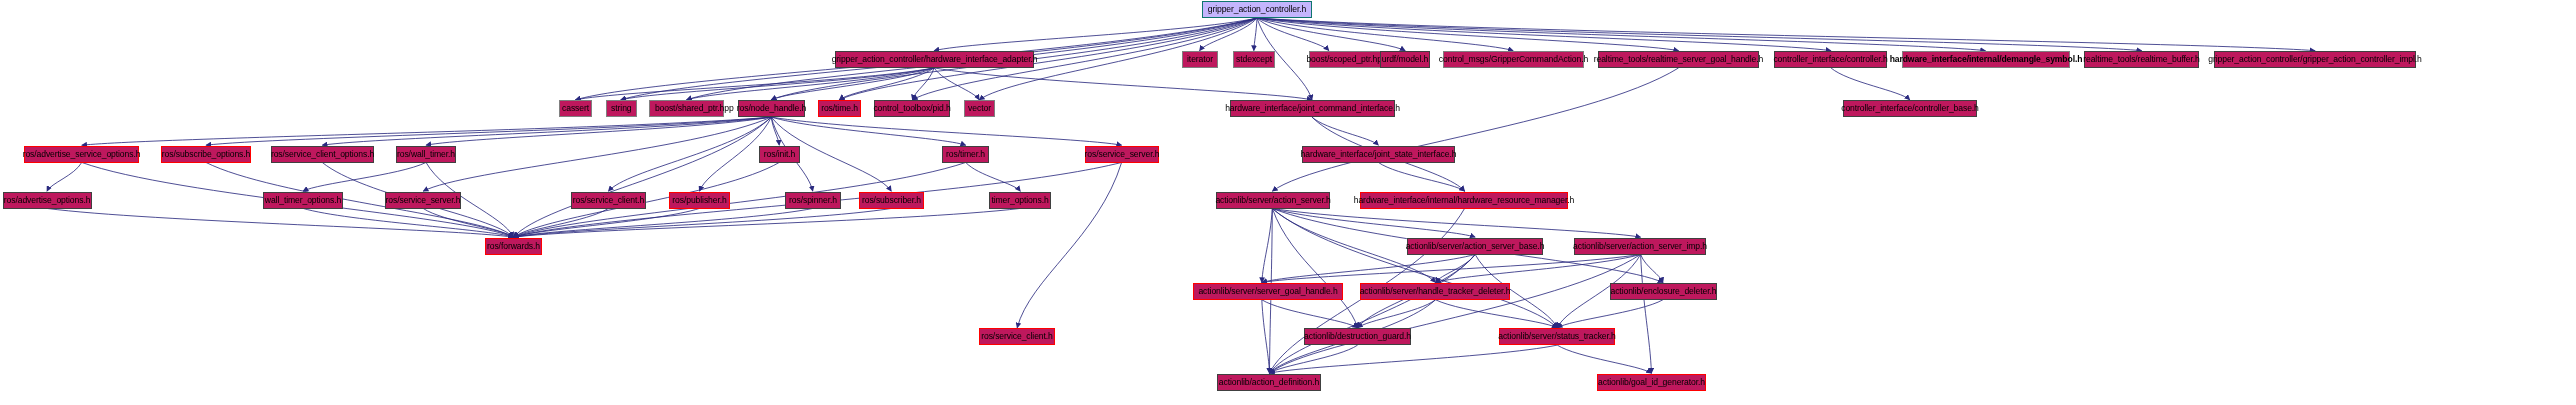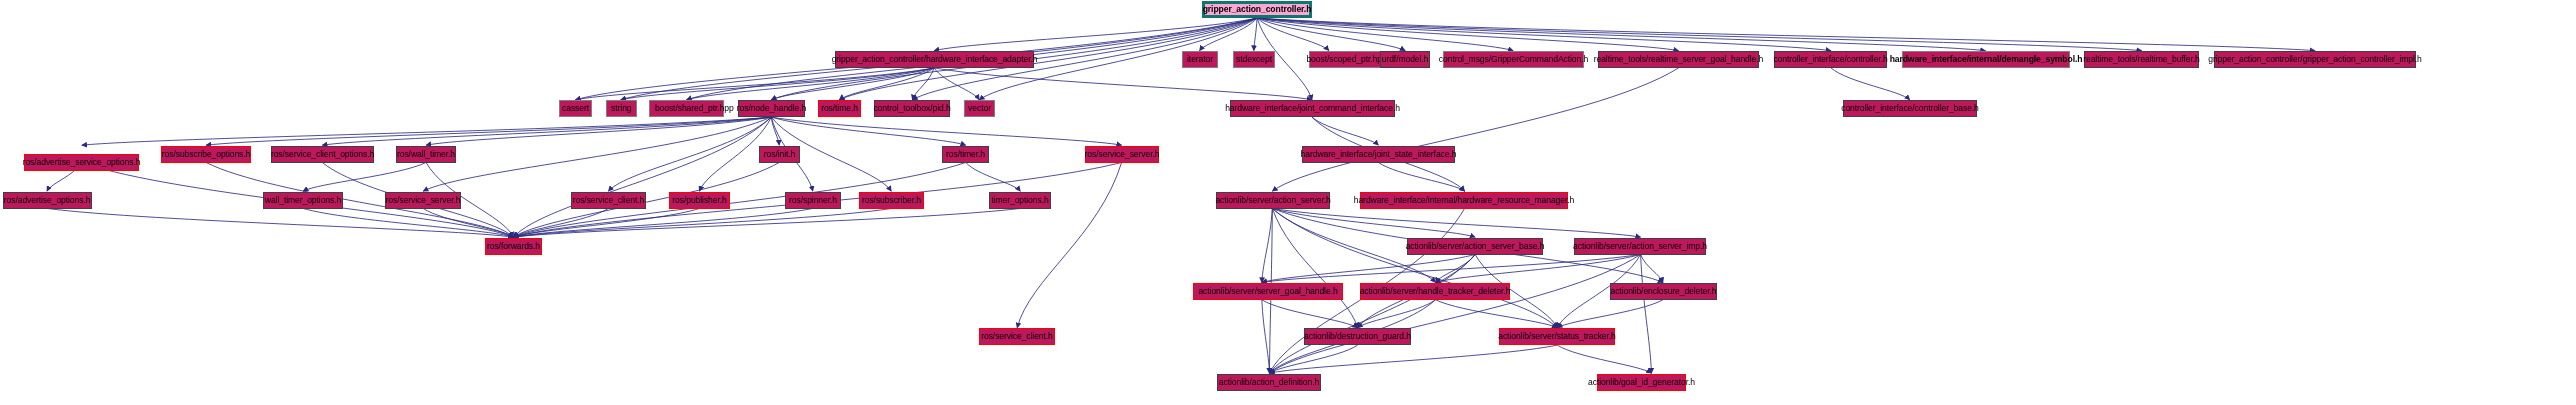--- a/index.html
+++ b/index.html
@@ -36,21 +36,21 @@
     border: 0.6px solid #808080;
     color: #000000;
     font-size: 8.6px;
     line-height: 1;
     white-space: nowrap;
     letter-spacing: -0.1px;
   }
   
   .node.thick   { border: 1px solid #404040; }
   .node.red     { border: 1px solid #ff0000; }
-  .node.root    { background: #f9a8d4; border: 3px solid #0f766e; font-weight: bold; }
+  .node.root    { background: #c4b5fd; border: 1px solid #0f766e; }
   .node-label {
     display: block;
     pointer-events: none;
   }
 </style>
 </head>
 <body>
 
 <div id="graph">
   <svg id="edges" xmlns="http://www.w3.org/2000/svg" viewBox="0 0 4033 635" width="2576" height="406">
@@ -213,21 +213,21 @@
       </div>
       <div class="node thick" style="left: 1230px; top: 100px; width: 165px;">
         <span class="node-label">hardware_interface/joint_command_interface.h</span>
       </div>
       <div class="node thick" style="left: 1843px; top: 100px; width: 134px;">
         <span class="node-label">controller_interface/controller_base.h</span>
       </div>
       <div class="node thick" style="left: 1302px; top: 146px; width: 153px;">
         <span class="node-label">hardware_interface/joint_state_interface.h</span>
       </div>
-      <div class="node red" style="left: 24px; top: 146px; width: 115px; margin-top: 8px;">
+      <div class="node red" style="left: 24px; top: 146px; width: 115px;">
         <span class="node-label">ros/advertise_service_options.h</span>
       </div>
       <div class="node red" style="left: 161px; top: 146px; width: 90px;">
         <span class="node-label">ros/subscribe_options.h</span>
       </div>
       <div class="node thick" style="left: 271px; top: 146px; width: 103px;">
         <span class="node-label">ros/service_client_options.h</span>
       </div>
       <div class="node thick" style="left: 396px; top: 146px; width: 60px;">
         <span class="node-label">ros/wall_timer.h</span>
@@ -294,18 +294,18 @@
       </div>
       <div class="node thick" style="left: 1304px; top: 328px; width: 107px;">
         <span class="node-label">actionlib/destruction_guard.h</span>
       </div>
       <div class="node red" style="left: 1499px; top: 328px; width: 116px;">
         <span class="node-label">actionlib/server/status_tracker.h</span>
       </div>
       <div class="node thick" style="left: 1217px; top: 374px; width: 104px;">
         <span class="node-label">actionlib/action_definition.h</span>
       </div>
-      <div class="node red" style="left: 1597px; top: 374px; width: 89px;">
+      <div class="node red" style="left: 1597px; top: 374px; width: 109px;">
         <span class="node-label">actionlib/goal_id_generator.h</span>
       </div>
     </div>
 </div>
 
 
 </body></html>

